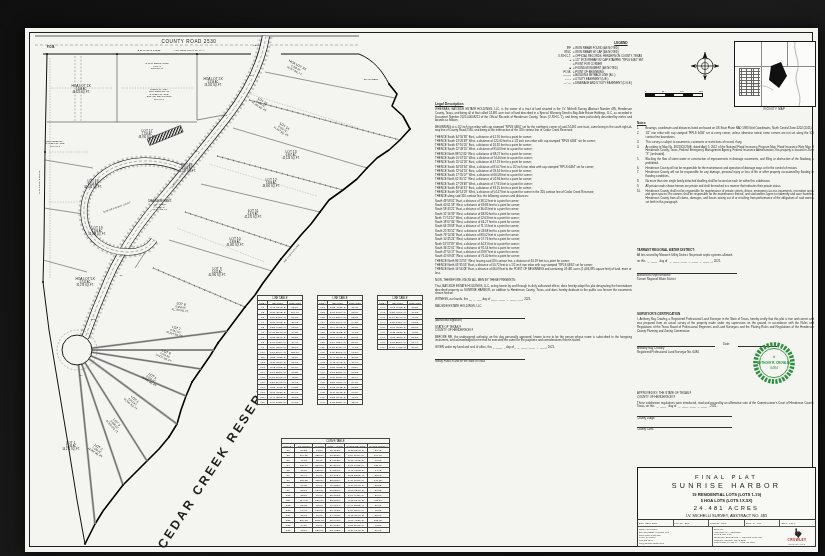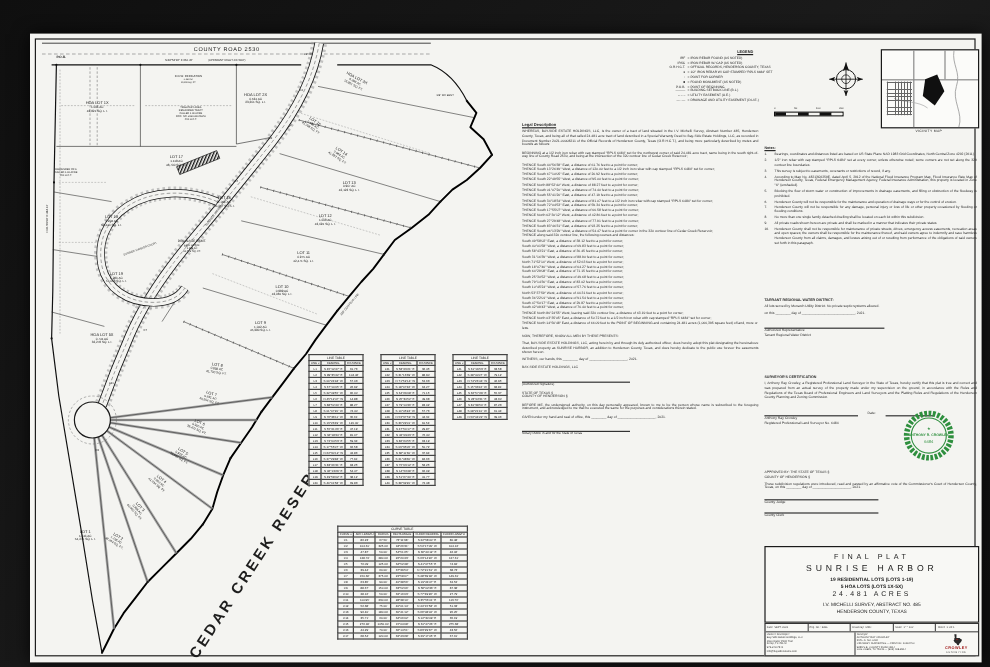--- a/index.html
+++ b/index.html
@@ -37,21 +37,21 @@
   .legal p{margin:0 0 2.5px 0;}
   .tl{margin-bottom:.6px;text-align:left;}
   .sigline{border-bottom:.6px solid #333;height:6px;width:90px;margin-top:4px;}
   .cap{font-size:2.7px;color:#2b2b2b;}
   .notes{left:612px;top:94px;width:177px;font-size:2.8px;line-height:1.3;color:#2b2b2b;}
   .notes .hd{font-weight:bold;text-decoration:underline;font-size:3px;margin-bottom:1.5px;}
   .note{display:grid;grid-template-columns:7px 1fr;column-gap:1.5px;margin-bottom:1.3px;text-align:justify;}
   .rb{left:612px;width:177px;font-size:2.85px;line-height:1.35;color:#2b2b2b;text-align:justify;}
   .rb .hd{font-weight:bold;font-size:3px;}
   
-  .tblock{left:612px;top:427px;width:177px;height:62px;border:1.1px solid #1a1a1a;background:#f8f8f5;
+  .tblock{left:612px;top:439px;width:177px;height:62px;border:1.1px solid #1a1a1a;background:#f8f8f5;
      display:flex;flex-direction:column;justify-content:center;text-align:center;color:#222;}
   .tb1{font-size:6px;letter-spacing:3px;}
   .tb2{font-size:7.2px;letter-spacing:3.2px;margin:1px 0;}
   .tb3,.tb4{font-size:4.1px;font-weight:bold;margin-top:1px;}
   .tb5{font-size:5.8px;letter-spacing:2.2px;margin:2px 0 1px;}
   .tb6,.tb7{font-size:4px;margin-top:.8px;}
   .strip{left:612px;top:491px;width:177px;height:26px;border:.8px solid #333;background:#f8f8f5;font-size:2.2px;color:#333;}
   .srow1{display:flex;height:6px;border-bottom:.5px solid #555;}
   .scell{flex:1;display:flex;align-items:center;gap:1px;padding:0 1px;border-right:.5px solid #555;overflow:hidden;white-space:nowrap;}
   .scell:last-child{border-right:none;}

